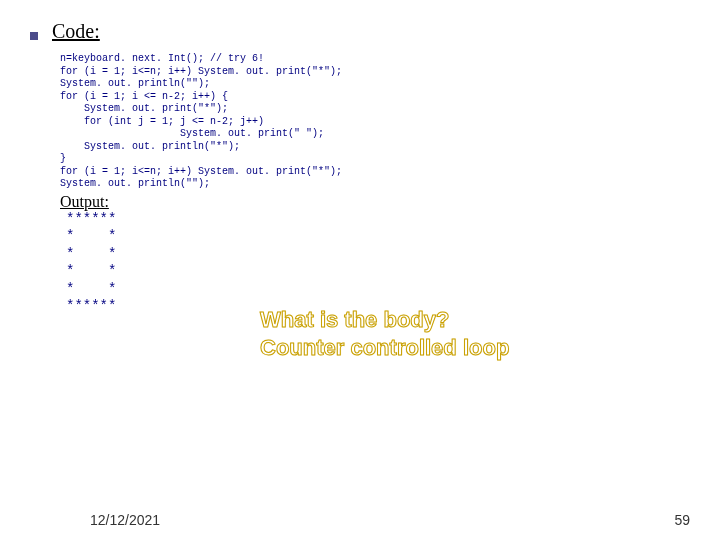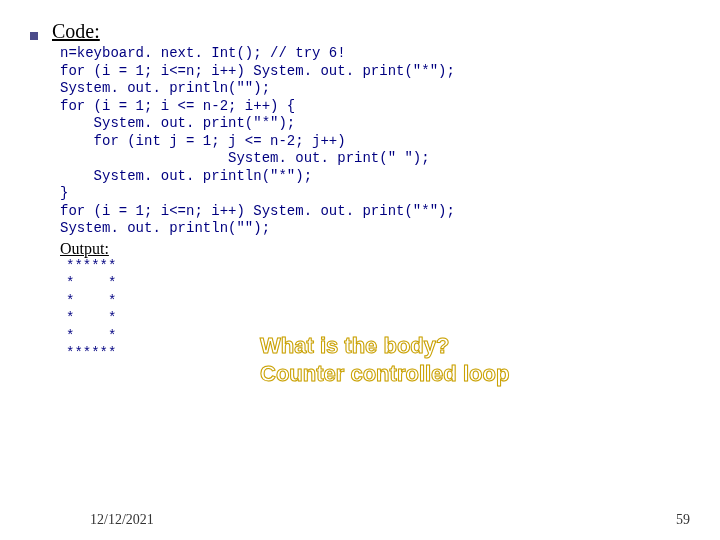--- a/index.html
+++ b/index.html
@@ -14,38 +14,38 @@
   }
   .slide {
     padding: 20px 30px 0 30px;
     position: relative;
     height: 100%;
     box-sizing: border-box;
   }
   .bullet-row {
     display: flex;
     align-items: center;
-    margin-bottom: 2px;
+    margin-bottom: 10px;
   }
   .bullet-square {
     width: 8px;
     height: 8px;
     background: #4b4b8a;
     margin-right: 14px;
     margin-top: 8px;
     flex-shrink: 0;
   }
   .heading {
     font-size: 20px;
     color: #000;
     text-decoration: underline;
   }
   .code-block {
     font-family: "Courier New", Courier, monospace;
-    font-size: 14px;
+    font-size: 10px;
     color: #000080;
     line-height: 1.25;
     white-space: pre;
     margin-left: 30px;
     margin-top: 2px;
   }
   .output-heading {
     font-size: 16px;
     color: #000;
     text-decoration: underline;
@@ -57,41 +57,41 @@
     font-size: 14px;
     color: #000080;
     line-height: 1.25;
     white-space: pre;
     margin-left: 36px;
     margin-top: 0;
   }
   .callout {
     position: absolute;
     left: 260px;
-    top: 332px;
+    top: 306px;
     font-family: Arial, Helvetica, sans-serif;
     font-size: 22px;
     font-weight: bold;
     color: #ffffff;
     -webkit-text-stroke: 1px #c9a000;
     text-shadow: 0 0 1px #c9a000;
     line-height: 1.25;
     white-space: pre;
   }
   .footer {
     position: absolute;
     bottom: 12px;
     left: 0;
     right: 0;
     display: flex;
     justify-content: space-between;
     padding: 0 30px 0 90px;
     font-size: 14px;
     color: #333;
-    font-family: Liberation Serif, serif;
+    font-family: Liberation Sans, sans-serif;
   }
 </style>
 </head>
 <body>
 
 <div class="slide">
 
   <div class="bullet-row">
     <div class="bullet-square"></div>
     <div class="heading">Code:</div>

